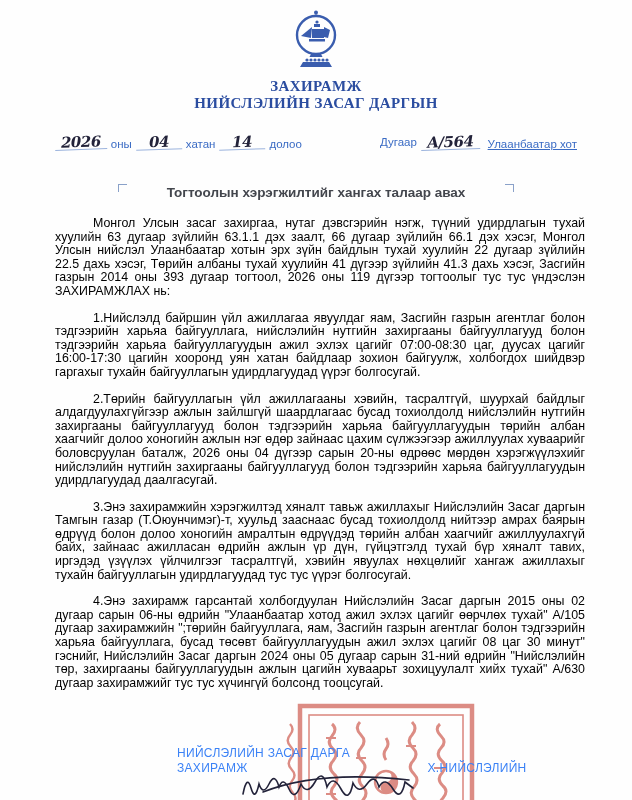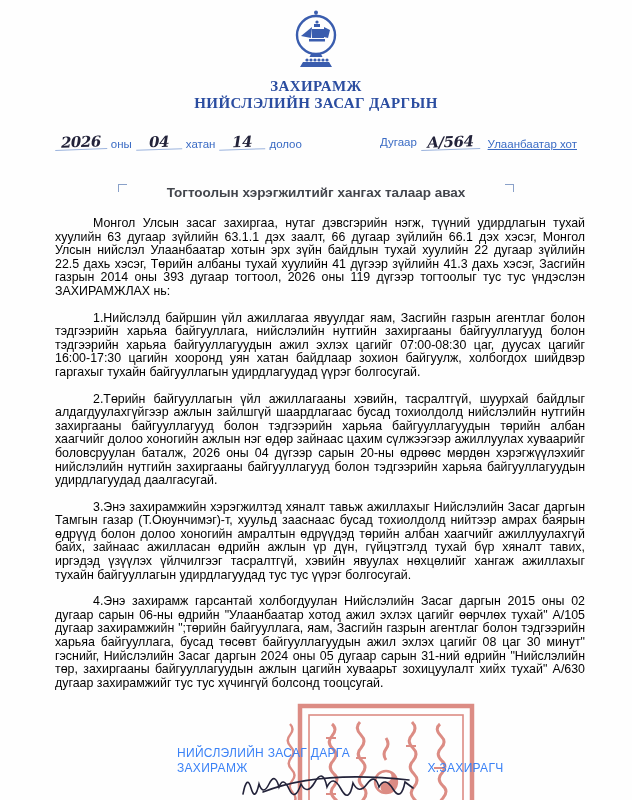--- a/index.html
+++ b/index.html
@@ -176,21 +176,21 @@
         <path d="M106,73 a11,11 0 0 1 0,22 a5.5,5.5 0 0 1 0,-11 a5.5,5.5 0 0 0 0,-11" fill="#c8473a" stroke="none"></path>
         <path d="M98,108 h16 M100,116 h12 M98,124 q8,8 16,0" stroke-width="2.4"></path>
       </g>
     </svg>
   </div>
 
   <div class="sig-block">
     <div>НИЙСЛЭЛИЙН ЗАСАГ ДАРГА</div>
     <div class="sig-row">
       <span>ЗАХИРАМЖ</span>
-      <span class="sig-name">Х.ЗАХИРАГЧ</span>
+      <span class="sig-name">Х.НИЙСЛЭЛИЙН</span>
     </div>
     <span class="signature-svg">
       <svg width="178" height="34" viewBox="0 0 178 34">
         <g stroke="#23233a" stroke-width="1.6" fill="none" stroke-linecap="round">
           <path d="M4,26 Q8,6 12,20 T20,16 Q24,28 30,16 T40,19 Q44,8 50,21 T62,16 Q68,28 76,14 T88,19 Q94,6 102,21 T114,15 Q120,27 128,16 T140,19 Q146,8 154,21 T166,14 L174,20"></path>
           <path d="M24,24 Q80,2 170,12"></path>
         </g>
       </svg>
     </span>
   </div>

